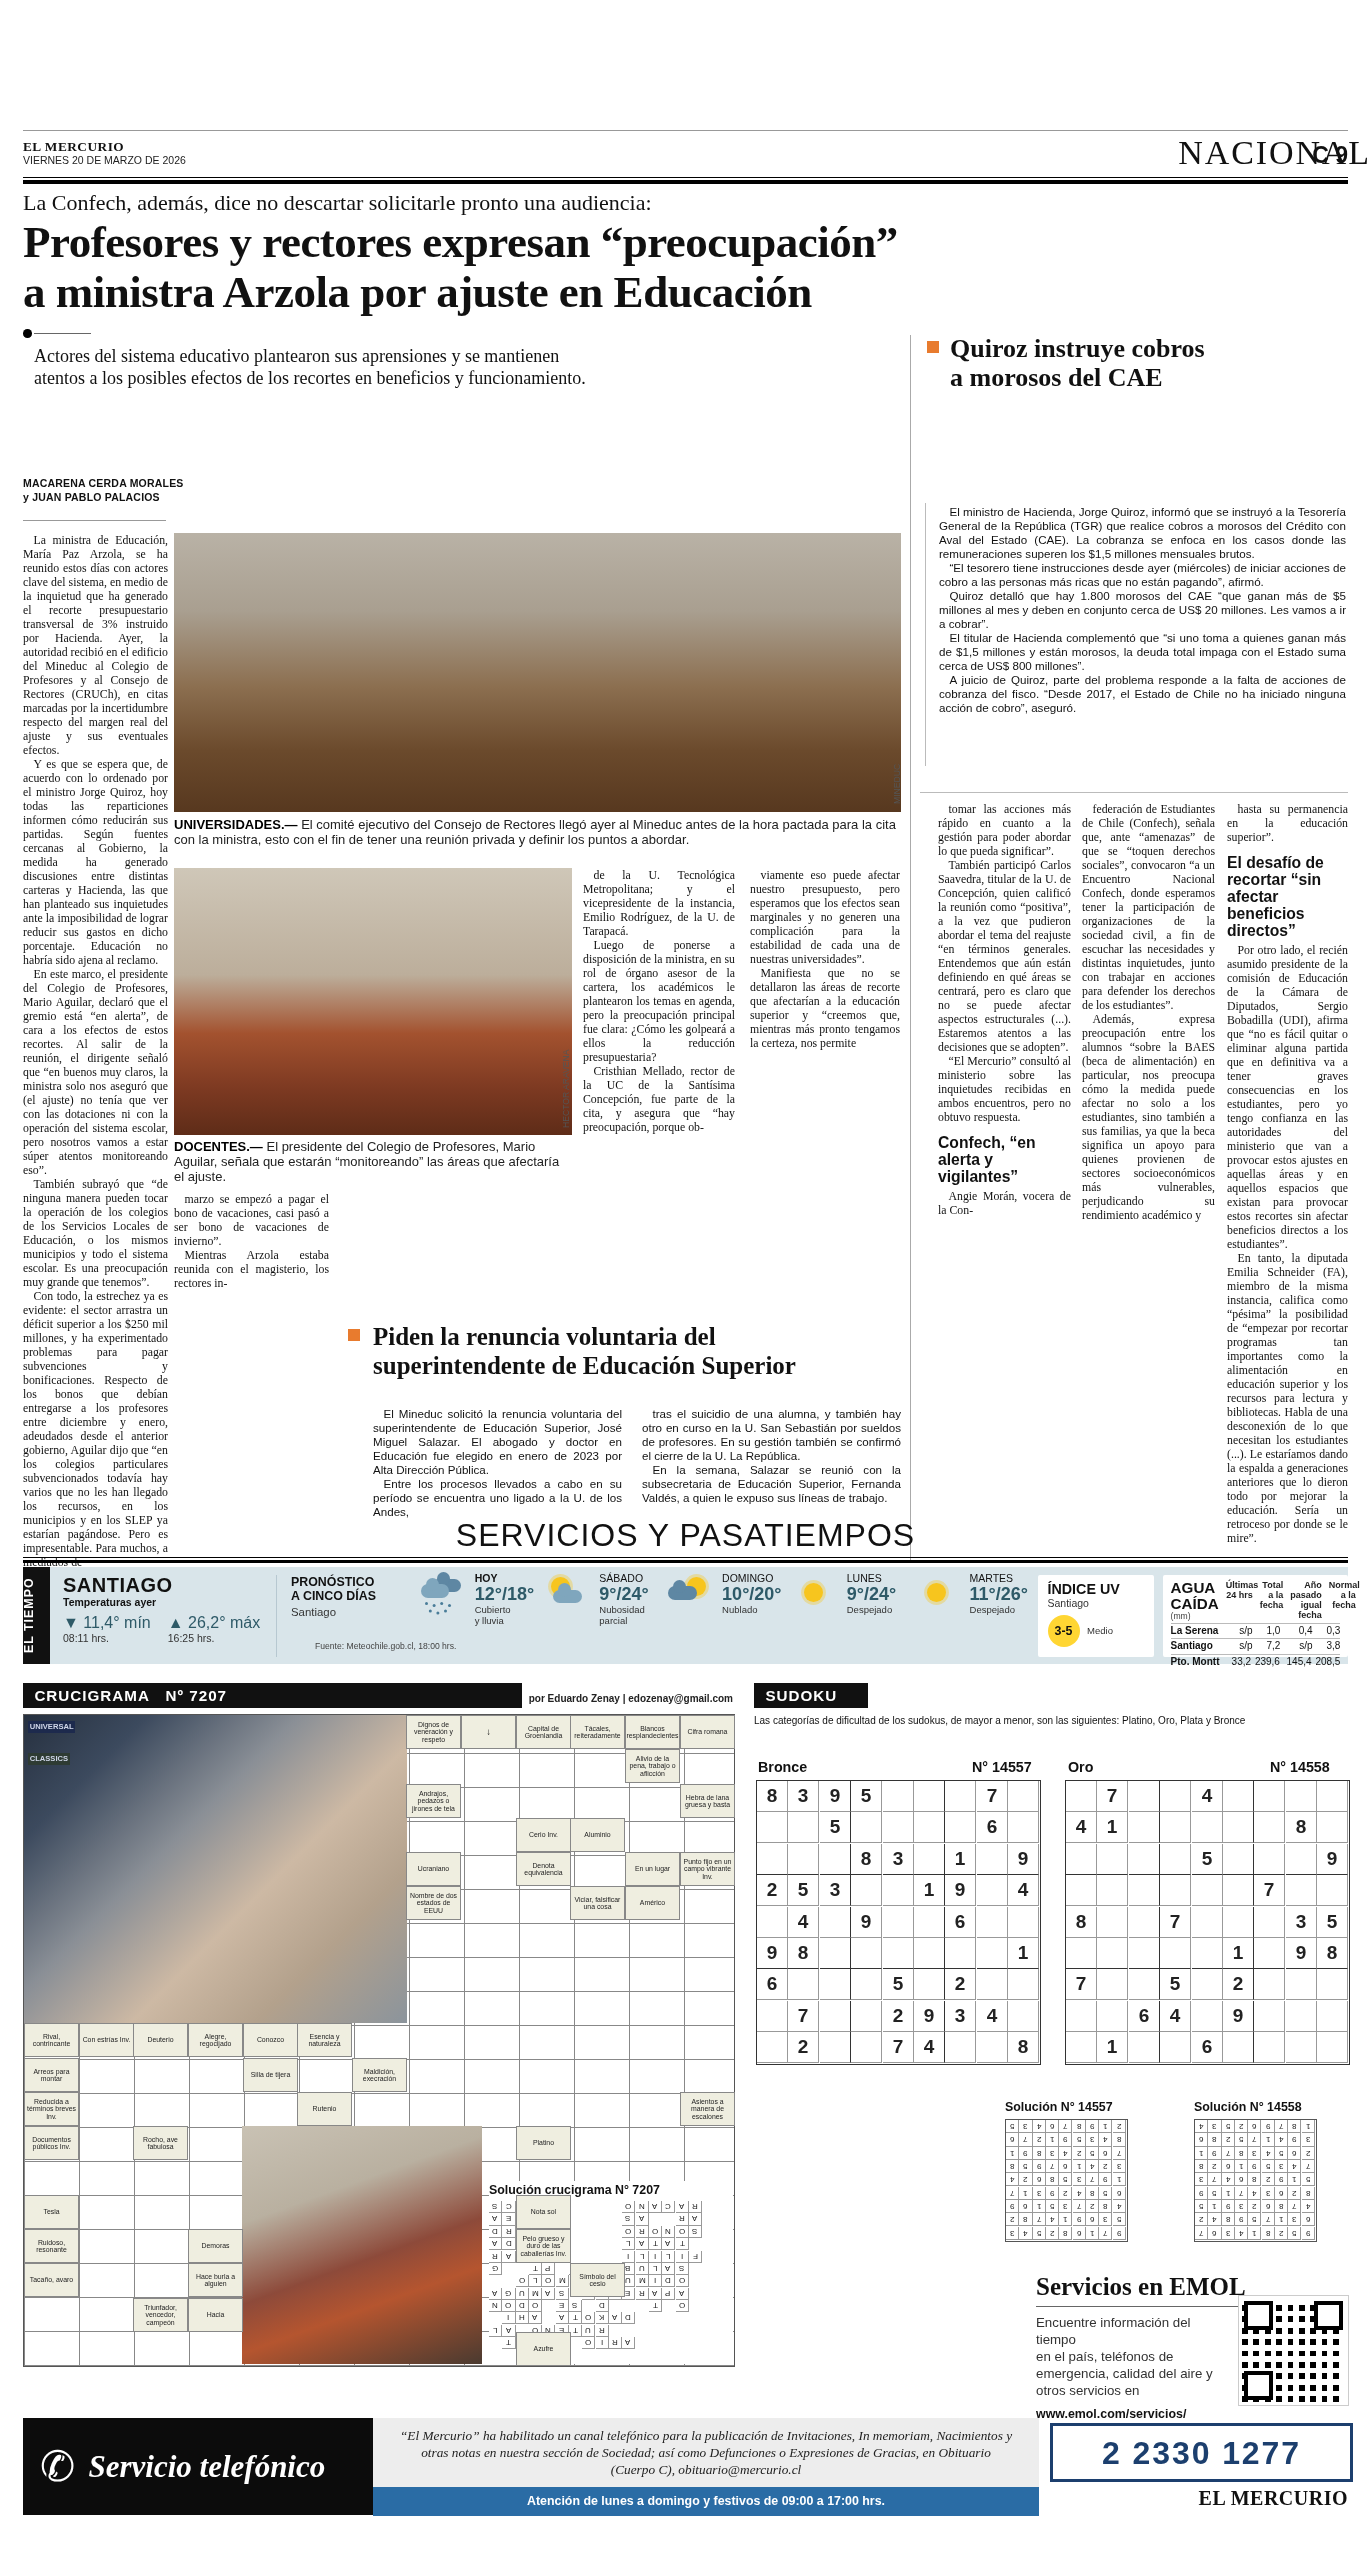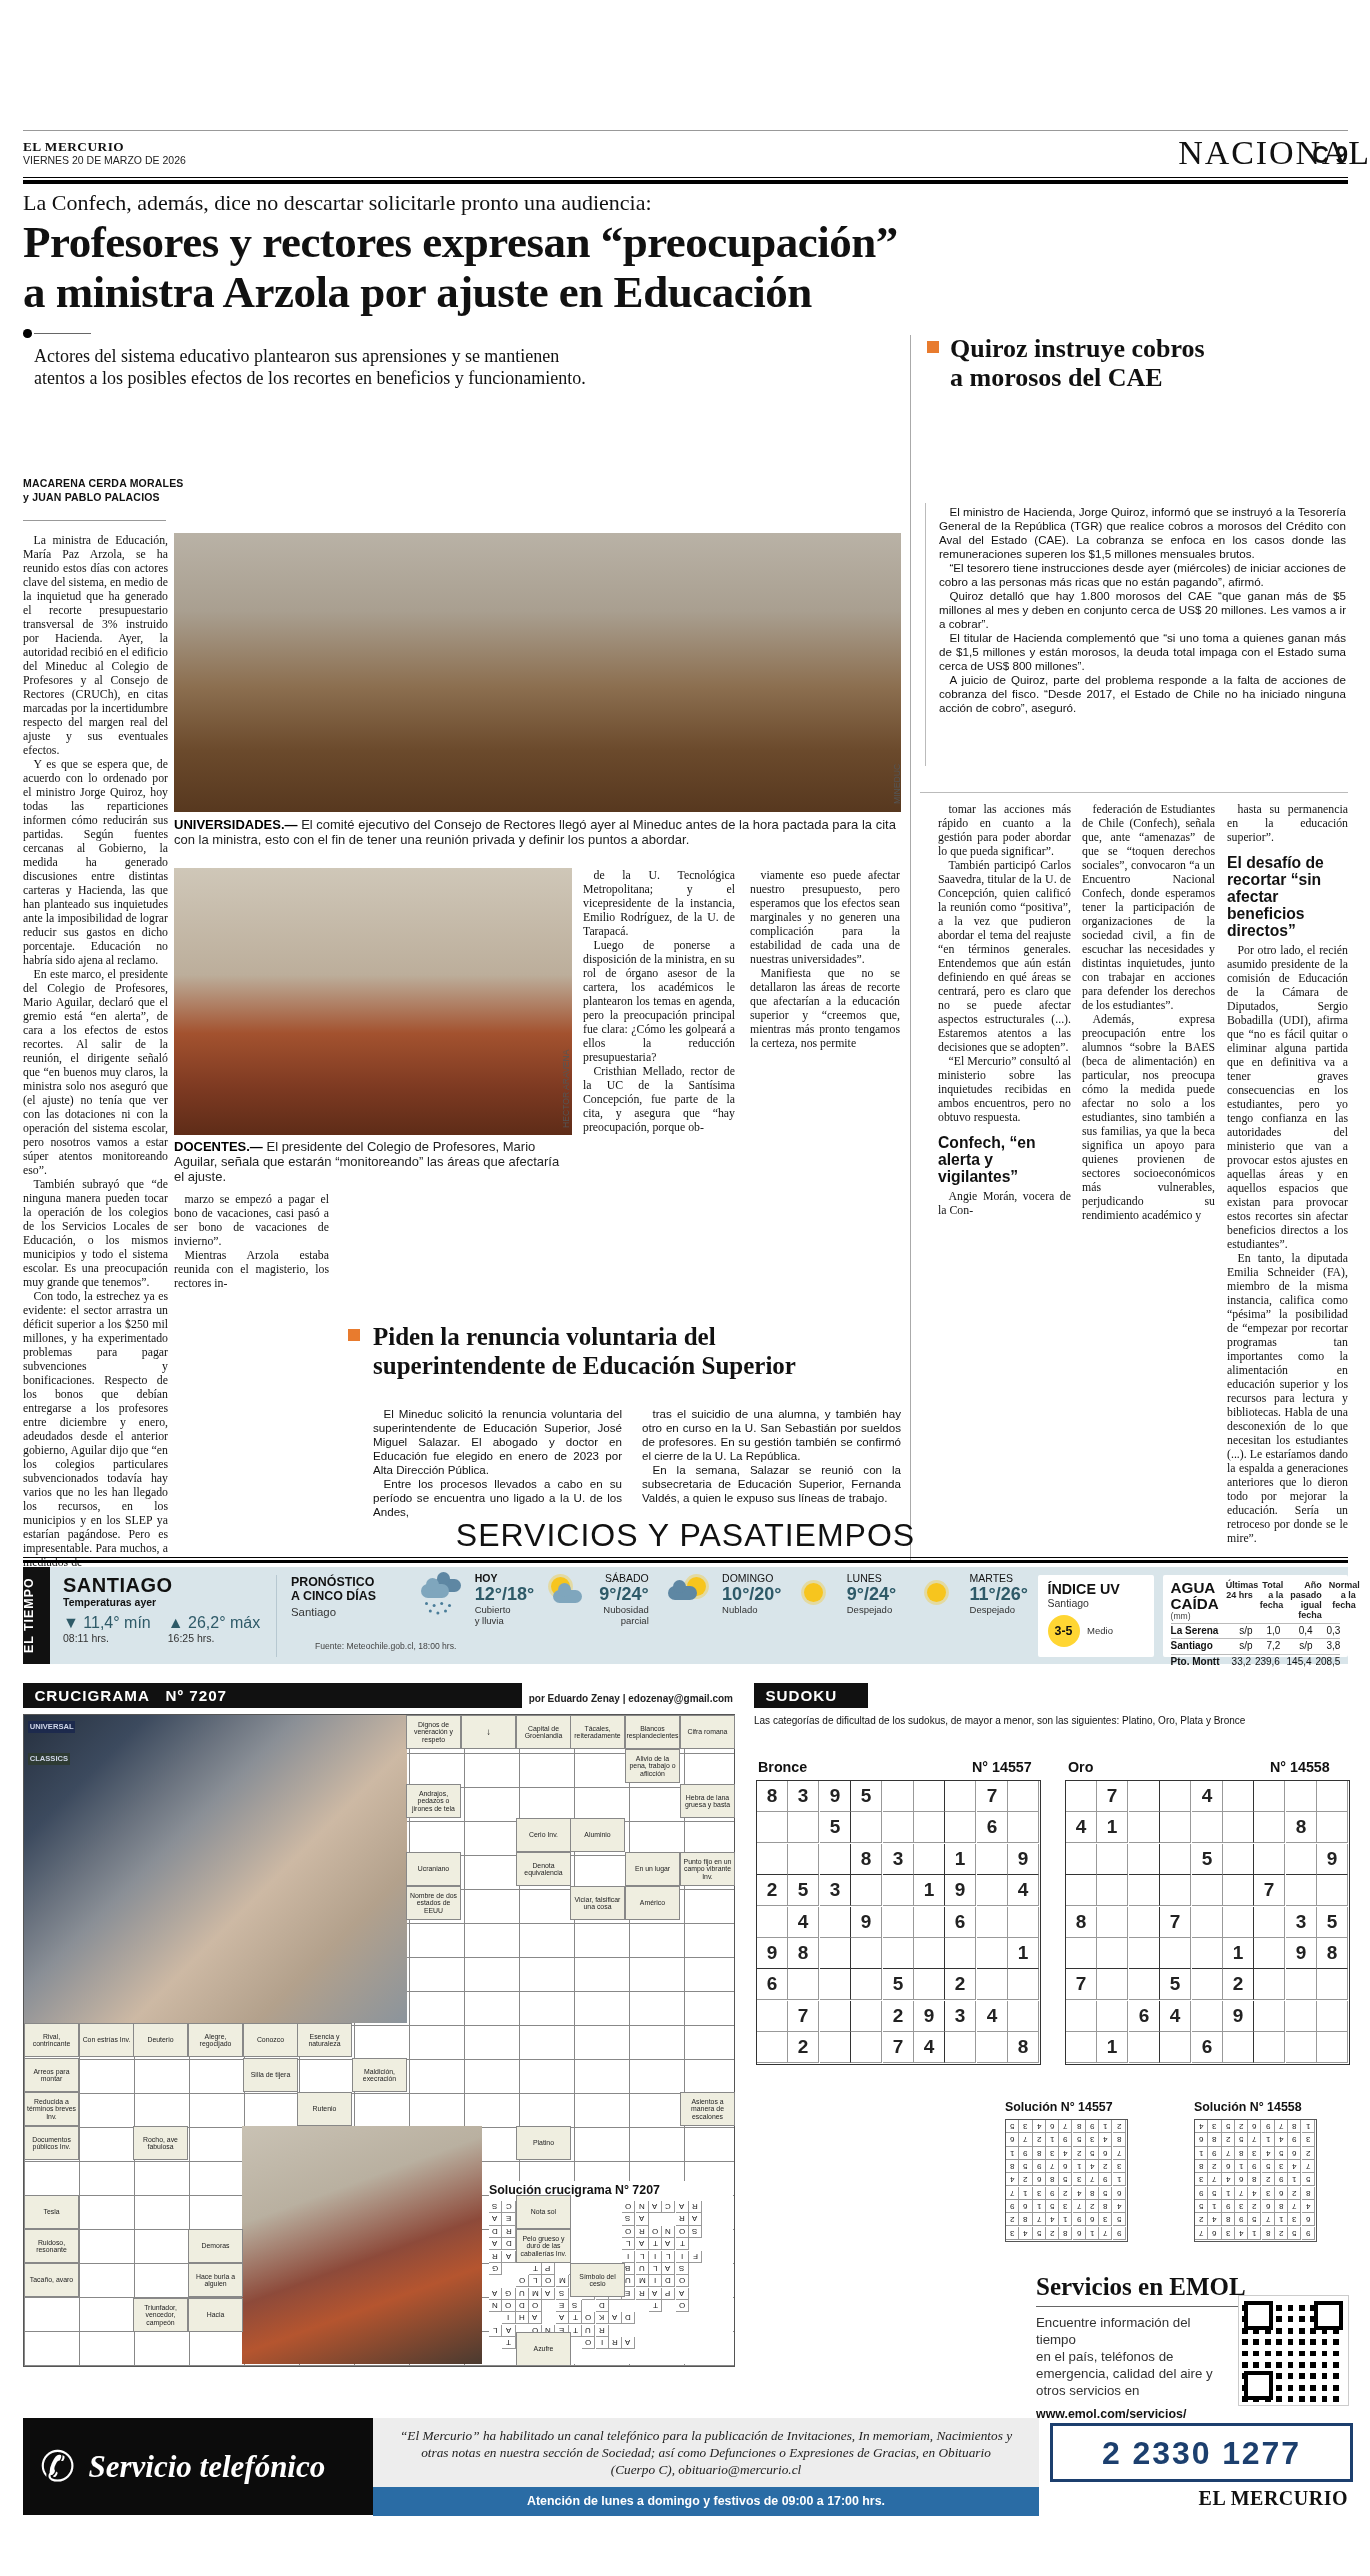--- a/index.html
+++ b/index.html
@@ -246,21 +246,21 @@
           <i class="cloud" style="left:13.3px;top:5.7px;"></i>
           <i class="cloud l" style="left:1.9px;top:11.4px;"></i>
           <i class="drops"></i>
         </div>
         <div>
           <div class="day-name">HOY</div>
           <div class="day-temp">12°/18°</div>
           <div class="day-desc">Cubierto<br>y lluvia</div>
         </div>
       </div>
-      <div style="display: flex; gap: 5.7px; align-items: flex-start; width: 116px; text-align: right;">
+      <div style="display: flex; gap: 5.7px; align-items: flex-start; width: 116px;">
         <div class="wicon">
           <i class="sun" style="left:7.6px;top:3.8px;"></i>
           <i class="cloud l" style="left:9.5px;top:17px;"></i>
         </div>
         <div>
           <div class="day-name light">SÁBADO</div>
           <div class="day-temp">9°/24°</div>
           <div class="day-desc">Nubosidad<br>parcial</div>
         </div>
       </div>

